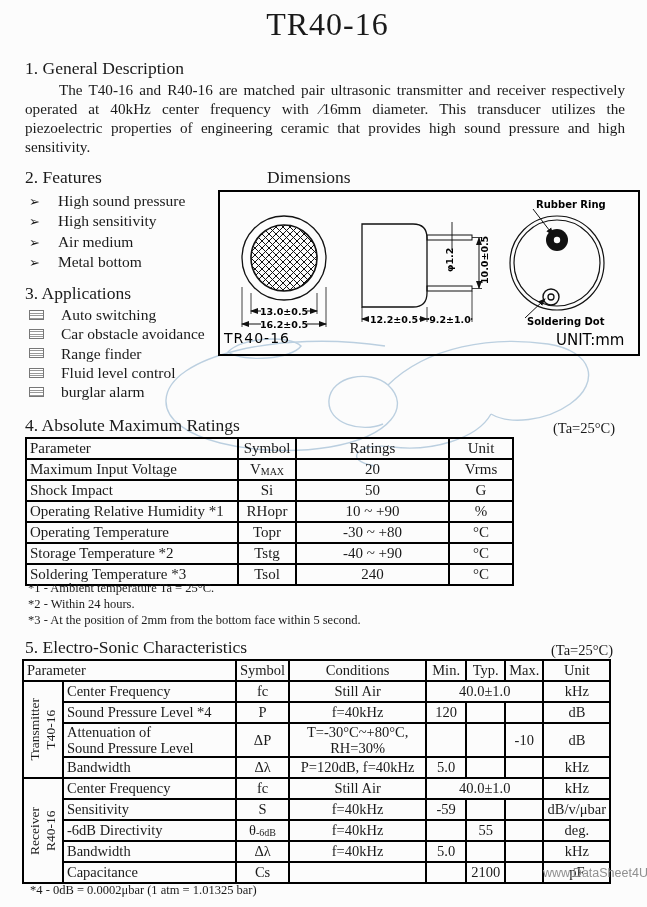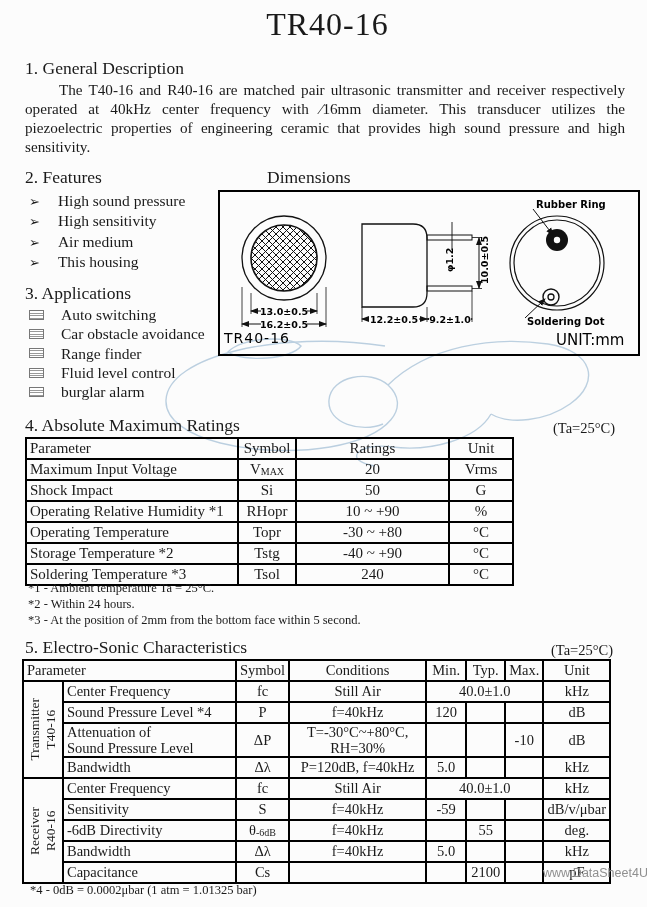--- a/index.html
+++ b/index.html
@@ -67,21 +67,21 @@
     <div class="list-row">
       <span class="arrow-b">➢</span>
       <span>High sensitivity</span>
       </div>
     <div class="list-row">
       <span class="arrow-b">➢</span>
       <span>Air medium</span>
       </div>
     <div class="list-row">
       <span class="arrow-b">➢</span>
-      <span>This housing</span>
+      <span>Metal bottom</span>
       </div>
   </div>
 
   <div class="abs sec-h" style="top:167px;left:219px;margin-left:48px;">Dimensions</div>
 
   <div class="abs dimbox">
     <svg width="414" height="158" viewBox="0 0 414 158">
       <defs>
         <pattern id="xh" width="7" height="7" patternUnits="userSpaceOnUse">
           <path d="M0,7 L7,0 M0,0 L7,7" stroke="#111" stroke-width="1"></path>

